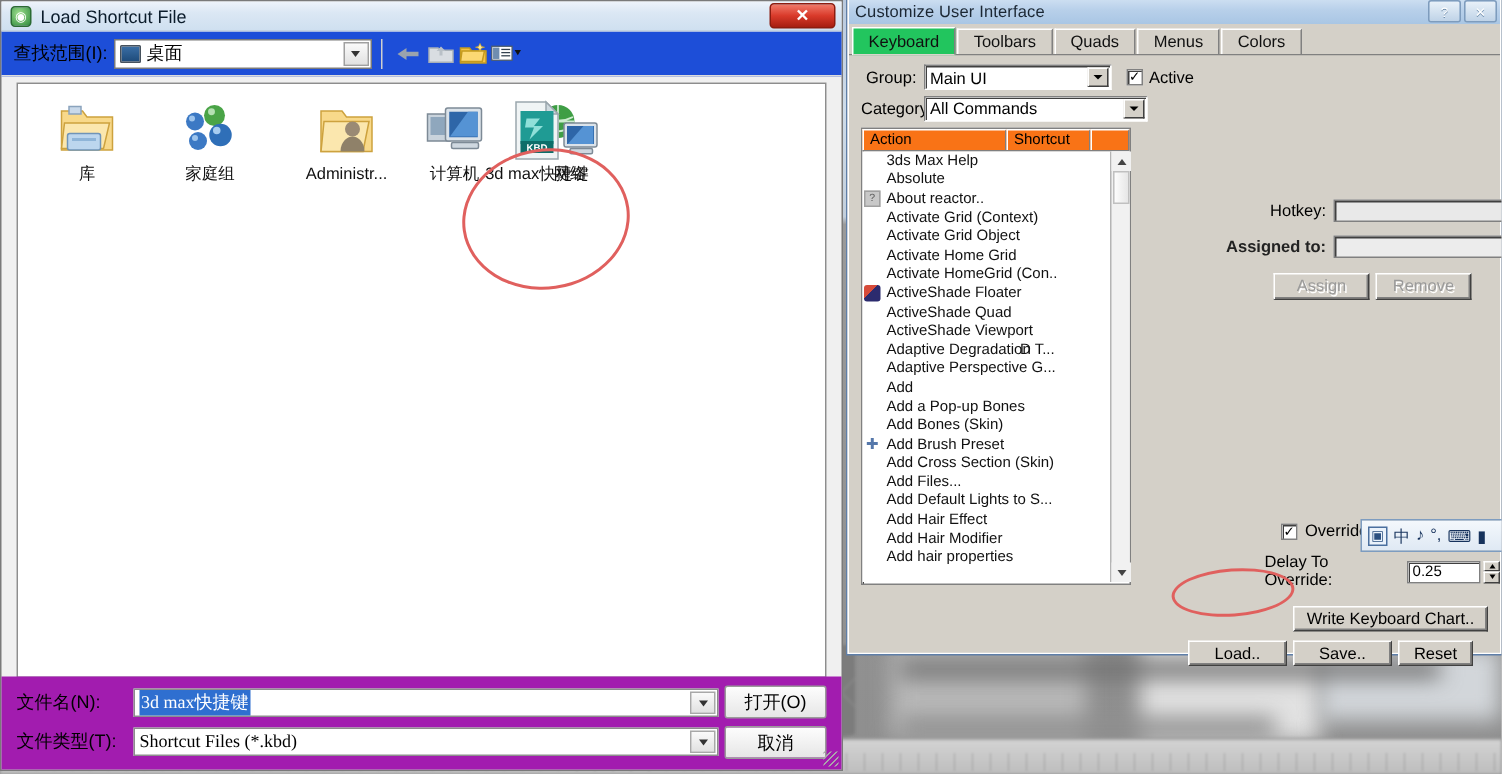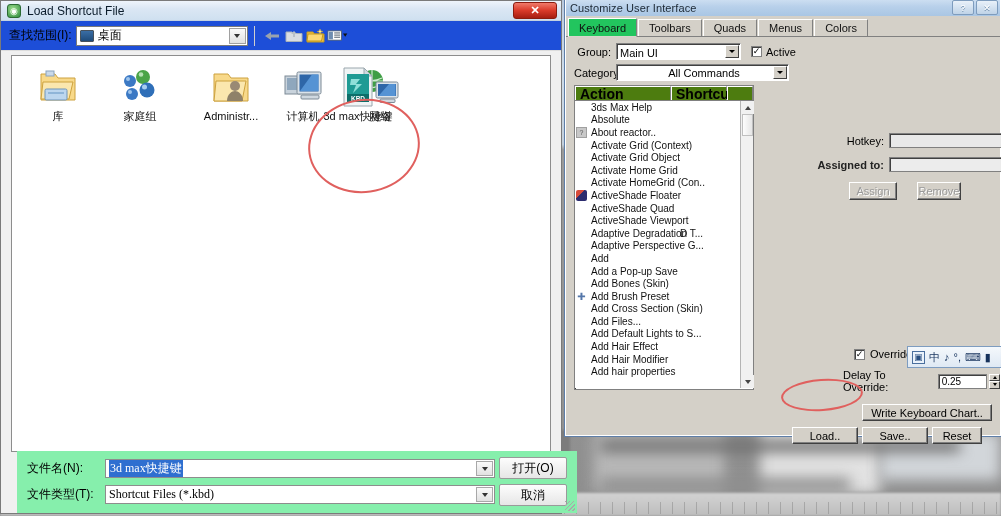--- a/index.html
+++ b/index.html
@@ -134,25 +134,24 @@
   #action-panel {
     position: absolute; left: 8px; top: 48px; width: 180px; height: 305px;
     background: #fff; border: 1px solid #808080;
     box-shadow: inset 1px 1px 0 #404040;
   }
   #action-header {
     display: flex; height: 15px; background: #d4d0c8;
     border-bottom: 1px solid #808080;
   }
   .col-h {
-    font-size: 14px; padding-left: 4px; display:flex;align-items:center;
+    font-size: 10px; padding-left: 4px; display:flex;align-items:center;
     border: 1px solid #fff; border-bottom:none;
     border-right-color:#808080;
-    background:#4d7c0f;
-    font-weight:bold;
+    background:#f97316;
   }
   #col-action { width: 96px; }
   #col-shortcut { width: 56px; }
   #col-spacer { flex: 1; }
   #action-list {
     height: 287px; overflow: hidden; position: relative; background:#fff;
   }
   .act-row {
     height: 12.6px; display: flex; align-items: center;
     font-size: 10px; color: #111; padding-left: 16px;
@@ -197,22 +196,22 @@
   .btn {
     background:#d4d0c8; border:1px solid #fff;
     border-right-color:#404040; border-bottom-color:#404040;
     box-shadow: inset -1px -1px 0 #808080;
     font-size:11px; color:#000;
     display:flex;align-items:center;justify-content:center;
     height:18px;
   }
   .btn.disabled { color:#9a9a9a; text-shadow: 1px 1px 0 #fff; }
 
-  #assign-btn { position:absolute; left:283px; top:145px; width:48px; }
-  #remove-btn { position:absolute; left:351px; top:145px; width:44px; }
+  #assign-btn { position:absolute; left:283px; top:145px; width:64px; }
+  #remove-btn { position:absolute; left:351px; top:145px; width:64px; }
 
   #overrides-row { position:absolute; left:288px; top:311px; }
   #delay-row { position:absolute; left:277px; top:332px; }
   #spin {
     width:50px;height:15px;background:#fff;border:1px solid #808080;
     box-shadow: inset 1px 1px 0 #404040;
     font-size:10px; display:flex;align-items:center;padding-left:3px;
   }
   #spin-btns { width:11px;height:15px;margin-left:2px;
     display:flex;flex-direction:column;}
@@ -306,21 +305,21 @@
     transform: rotate(-8deg);
     pointer-events:none;
   }
   #red-circle-load {
     position:absolute; left:781px; top:379px; width:82px; height:32px;
     border:2px solid #e0605e; border-radius:50%;
     transform: rotate(-4deg);
     pointer-events:none;
   }
 
-  #ld-bottom { position:absolute; left:16px; bottom:0; width:560px; height:62px; background:#86efac; }
+  #ld-bottom { position:absolute; left:0; bottom:0; width:560px; height:62px; background:#a21caf; }
   #fname-row { position:absolute; left:10px; top:8px; display:flex; align-items:center; }
   #ftype-row { position:absolute; left:10px; top:34px; display:flex; align-items:center; }
   .bl { width:78px; font-size:12px; }
   .binput {
     width:390px; height:19px; background:#fff;
     border:1px solid #8d8d8d; position:relative;
     display:flex;align-items:center;padding-left:3px;
     font-family:"Liberation Serif", serif; font-size:12px;
   }
   .binput .bar {
@@ -383,21 +382,21 @@
         <span class="arrow">
             <i></i>
           </span>
       </div>
       <div class="chk" style="margin-left:10px;">✓</div>
       <span class="lbl" style="margin-left:4px;">Active</span>
     </div>
 
     <div id="category-row" class="row">
       <span class="lbl" style="width:42px;text-align:right;padding-right:5px;">Category:</span>
-      <div class="combo" style="width:173px;justify-content:center;">
+      <div class="combo" style="width:149px;">
         <span>All Commands</span>
         <span class="arrow">
             <i></i>
           </span>
       </div>
     </div>
 
     <div id="action-panel">
       <div id="action-header">
         <div class="col-h" id="col-action">Action</div>
@@ -441,21 +440,21 @@
             <span>Adaptive Degradation T...</span>
             <span class="sc">D</span>
           </div>
           <div class="act-row">
             <span>Adaptive Perspective G...</span>
           </div>
           <div class="act-row">
             <span>Add</span>
           </div>
           <div class="act-row">
-            <span>Add a Pop-up Save</span>
+            <span>Add a Pop-up Bones</span>
           </div>
           <div class="act-row">
             <span>Add Bones (Skin)</span>
           </div>
           <div class="act-row">
             <span class="ico brush">✚</span>
             <span>Add Brush Preset</span>
           </div>
           <div class="act-row">
             <span>Add Cross Section (Skin)</span>

